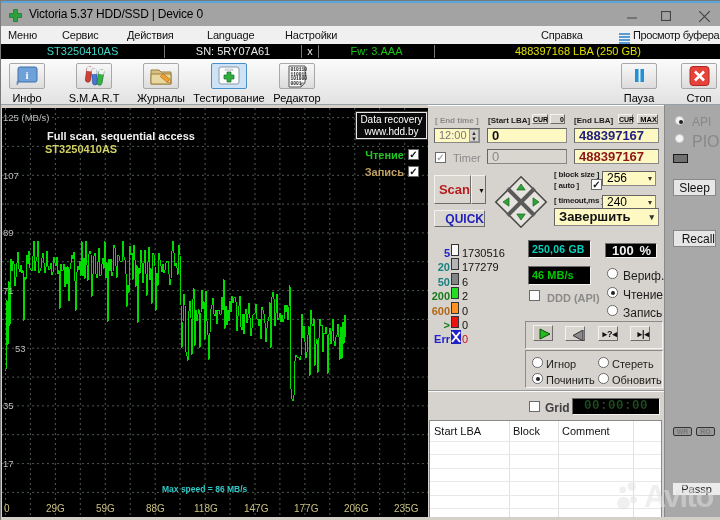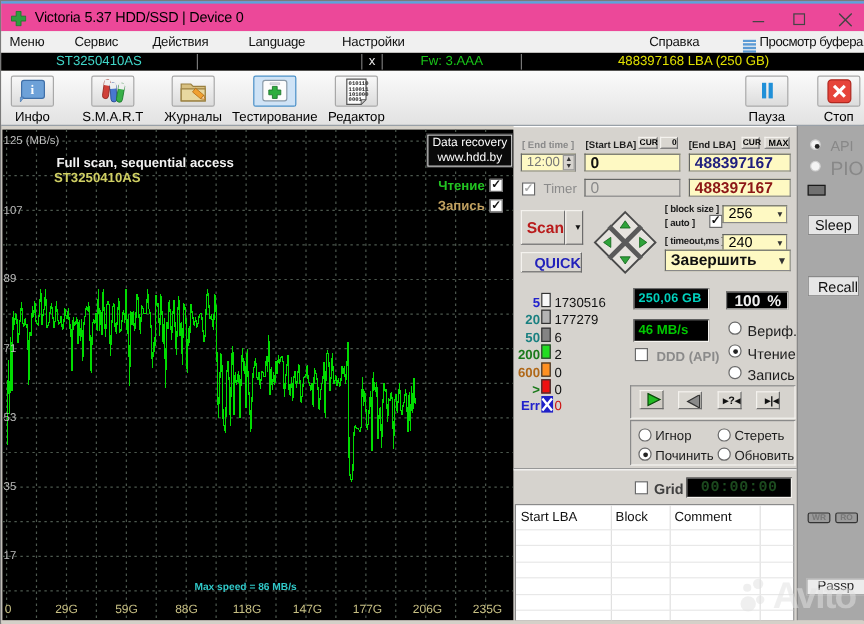--- a/index.html
+++ b/index.html
@@ -1,20 +1,20 @@
 <!DOCTYPE html>
 <html><head><meta charset="utf-8">
 <style>
 * { margin:0; padding:0; box-sizing:border-box; }
 html,body { width:720px; height:520px; overflow:hidden; background:#d4d0c8; font-family:"Liberation Sans",sans-serif; }
 #win { position:absolute; left:0; top:0; width:720px; height:520px; border:1px solid #7a7a7a; }
 .abs { position:absolute; }
 
 
-#titlebar { position:absolute; left:0; top:0; width:720px; height:25px; background:#ec4899; border-top:2px solid #58a6dc; }
+#titlebar { position:absolute; left:0; top:0; width:720px; height:25px; background:#a3a3a3; border-top:2px solid #58a6dc; }
 #title-text { position:absolute; left:28px; top:4px; font-size:12px; color:#000; }
 .winbtn { position:absolute; top:2px; width:34px; height:22px; color:#333; text-align:center; }
 
 
 #menubar { position:absolute; left:0; top:25px; width:720px; height:18px; background:#f0f0f0; font-size:12px; color:#111; }
 .mi { position:absolute; top:3px; font-size:11px; letter-spacing:-0.2px; white-space:nowrap; }
 
 
 #devbar { position:absolute; left:0; top:43px; width:720px; height:15px; background:#000; font-size:11px; line-height:15px; }
 .seg { position:absolute; top:0; height:15px; text-align:center; }
@@ -81,20 +81,21 @@
           <rect x="0" y="6" width="11" height="2"></rect>
           <rect x="0" y="9" width="11" height="2"></rect>
         </g>
       </svg>
   <span class="mi" style="left:632px;letter-spacing:-0.4px">Просмотр буфера</span>
 </div>
 
 <div id="devbar">
   <div class="seg" style="left:0;width:163px;color:#40d6c8">ST3250410AS</div>
   <div class="vsep" style="left:163px"></div>
+  <div class="seg" style="left:164px;width:136px;color:#e8e8e8">SN: 5RY07A61</div>
   <div class="vsep" style="left:300px"></div>
   <div class="seg" style="left:301px;width:16px;color:#e8e8e8">x</div>
   <div class="vsep" style="left:317px"></div>
   <div class="seg" style="left:318px;width:115px;color:#18c518">Fw: 3.AAA</div>
   <div class="vsep" style="left:433px"></div>
   <div class="seg" style="left:434px;width:286px;color:#e0e000">488397168 LBA (250 GB)</div>
 </div>
 
 <div id="toolbar">
   <div class="tbtn" style="left:8px"><svg width="34" height="24" viewBox="0 0 34 24">
@@ -192,21 +193,21 @@
           <path d="M352.8 0V409"></path>
           <path d="M377.7 0V409"></path>
           <path d="M402.7 0V409"></path>
         </g>
   <path id="curve" shape-rendering="crispEdges" d="M4,263 L5,192 L6,237 L7,173 L8,218 L9,151 L10,163 L11,153 L12,156 L13,178 L14,169 L15,155 L16,144 L17,161 L18,164 L19,157 L20,165 L21,162 L22,213 L23,169 L24,172 L25,147 L26,156 L27,143 L28,160 L29,162 L30,163 L31,148 L32,133 L33,163 L34,153 L35,149 L36,133 L37,165 L38,163 L39,160 L40,150 L41,145 L42,155 L43,165 L44,159 L45,143 L46,158 L47,162 L48,161 L49,155 L50,167 L51,164 L52,149 L53,155 L54,158 L55,149 L56,166 L57,162 L58,201 L59,156 L60,163 L61,162 L62,156 L63,179 L64,159 L65,176 L66,158 L67,193 L68,161 L69,155 L70,147 L71,151 L72,144 L73,173 L74,203 L75,164 L76,158 L77,162 L78,153 L79,168 L80,133 L81,168 L82,150 L83,171 L84,133 L85,157 L86,173 L87,146 L88,143 L89,146 L90,189 L91,166 L92,148 L93,145 L94,166 L95,170 L96,154 L97,140 L98,168 L99,167 L100,156 L101,150 L102,161 L103,133 L104,170 L105,154 L106,214 L107,151 L108,163 L109,151 L110,168 L111,164 L112,137 L113,140 L114,158 L115,170 L116,147 L117,148 L118,153 L119,153 L120,153 L121,133 L122,149 L123,152 L124,166 L125,199 L126,177 L127,185 L128,138 L129,147 L130,145 L131,172 L132,137 L133,152 L134,179 L135,157 L136,215 L137,160 L138,166 L139,142 L140,155 L141,175 L142,155 L143,142 L144,166 L145,188 L146,154 L147,139 L148,172 L149,160 L150,196 L151,145 L152,147 L153,158 L154,203 L155,165 L156,178 L157,145 L158,152 L159,158 L160,164 L161,156 L162,165 L163,162 L164,155 L165,153 L166,153 L167,166 L168,177 L169,171 L170,143 L171,133 L172,145 L173,158 L174,155 L175,160 L176,167 L177,137 L178,147 L179,197 L180,240 L181,214 L182,186 L183,197 L184,244 L185,248 L186,253 L187,203 L188,193 L189,210 L190,247 L191,191 L192,180 L193,238 L194,202 L195,213 L196,206 L197,201 L198,240 L199,205 L200,182 L201,201 L202,193 L203,232 L204,183 L205,213 L206,227 L207,252 L208,225 L209,201 L210,197 L211,190 L212,206 L213,208 L214,202 L215,216 L216,202 L217,202 L218,206 L219,206 L220,189 L221,202 L222,171 L223,221 L224,198 L225,217 L226,202 L227,213 L228,193 L229,204 L230,188 L231,195 L232,190 L233,189 L234,194 L235,223 L236,208 L237,198 L238,188 L239,219 L240,222 L241,206 L242,226 L243,206 L244,201 L245,215 L246,206 L247,195 L248,210 L249,228 L250,220 L251,207 L252,206 L253,205 L254,196 L255,211 L256,211 L257,218 L258,211 L259,231 L260,199 L261,202 L262,206 L263,215 L264,234 L265,220 L266,213 L267,209 L268,194 L269,240 L270,189 L271,184 L272,191 L273,218 L274,205 L275,186 L276,212 L277,210 L278,205 L279,214 L280,207 L281,214 L282,211 L283,197 L284,204 L285,197 L286,212 L287,199 L288,177 L289,281 L290,291 L291,293 L292,288 L293,253 L294,247 L295,249 L296,249 L297,250 L298,252 L299,248 L300,206 L301,230 L302,218 L303,234 L304,250 L305,244 L306,227 L307,218 L308,268 L309,202 L310,216 L311,218 L312,210 L313,258 L314,236 L315,231 L316,265 L317,230 L318,211 L319,218 L320,217 L321,244 L322,225 L323,226 L324,219 L325,226 L326,266 L327,226 L328,220 L329,236 L330,223 L331,211 L332,233 L333,238 L334,229 L335,227 L336,216 L337,229 L338,252 L339,219 L340,251 L341,214 L342,236 L343,207 L344,229" fill="none" stroke="#00dc00" stroke-width="1"></path>
 </svg>
 <div class="glabel" style="left:1px;top:4px">125 (MB/s)</div>
 <div class="glabel" style="left:1px;top:62px">107</div>
 <div class="glabel" style="left:1px;top:119px">89</div>
 <div class="glabel" style="left:1px;top:177px">71</div>
-<div class="glabel" style="left:1px;top:235px">53</div>
+<div class="glabel" style="left:13px;top:235px">53</div>
 <div class="glabel" style="left:1px;top:292px">35</div>
 <div class="glabel" style="left:1px;top:350px">17</div>
 <div class="xlabel" style="left:2px">0</div>
 <div class="xlabel" style="left:44px">29G</div>
 <div class="xlabel" style="left:94px">59G</div>
 <div class="xlabel" style="left:144px">88G</div>
 <div class="xlabel" style="left:192px">118G</div>
 <div class="xlabel" style="left:242px">147G</div>
 <div class="xlabel" style="left:292px">177G</div>
 <div class="xlabel" style="left:342px">206G</div>

